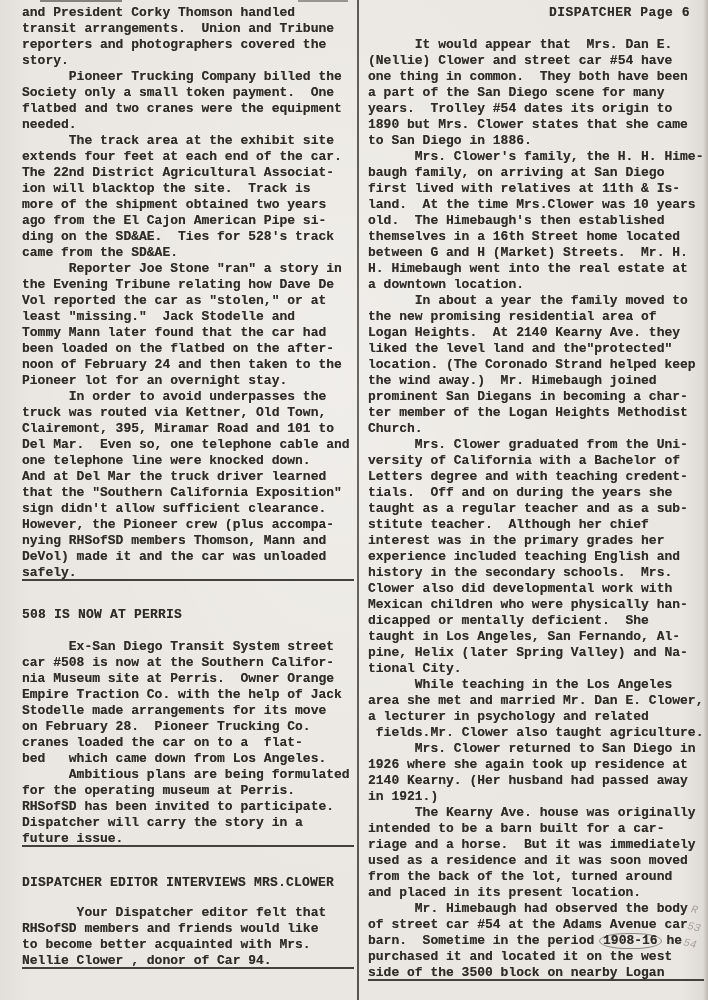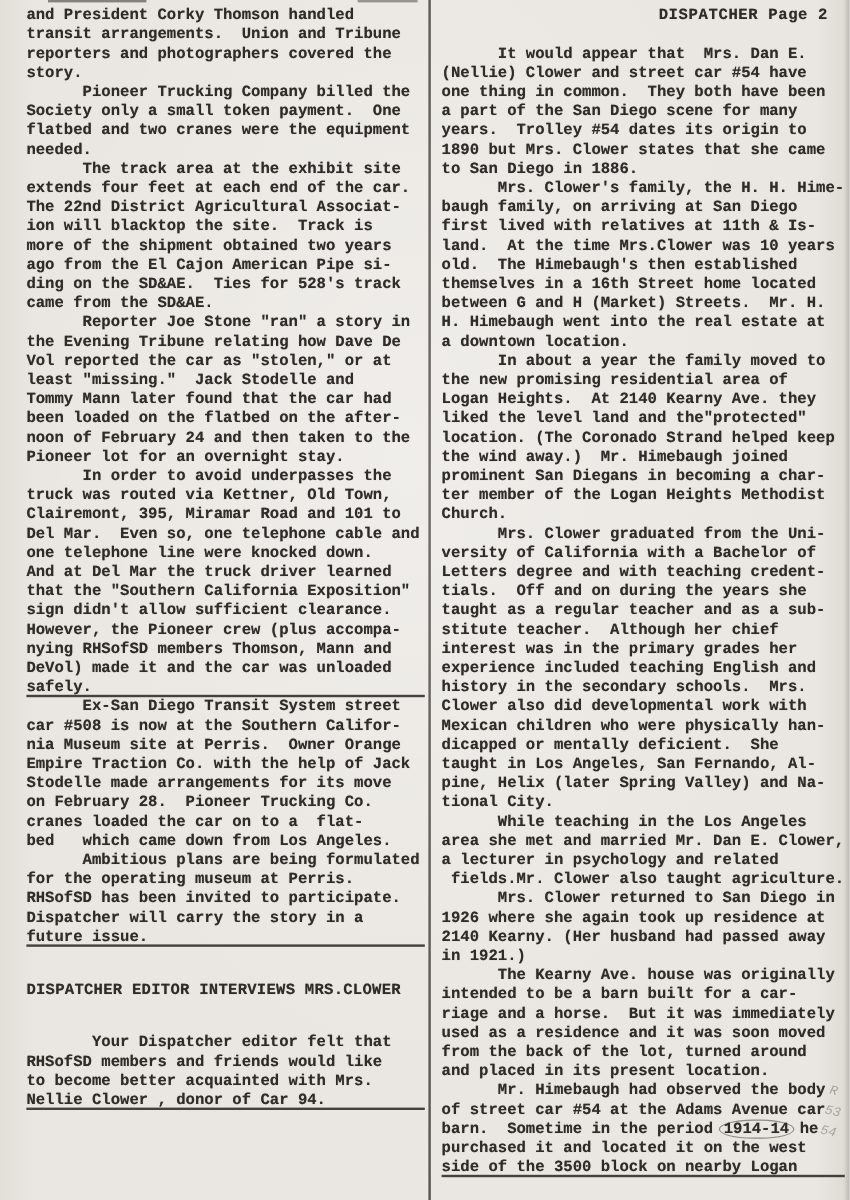--- a/index.html
+++ b/index.html
@@ -28,21 +28,21 @@
   }
   .page-edge-right{
     position:absolute;right:0;top:0;width:5px;height:1000px;
     background:linear-gradient(90deg, rgba(0,0,0,0) 0%, rgba(90,85,78,0.25) 100%);
   }
   .rule{
     height:0;border:0;border-top:2.2px solid #35322d;
     margin:-2px 0 0 0;opacity:0.92;
   }
   .heading{margin:26px 0 16px 0;letter-spacing:0.2px;}
-  .heading-2{margin:28px 0 28px 0;}
+  .heading-2{margin:28px 0 14px 0;}
   .page-header{text-align:right;padding-right:14px;margin-bottom:16px;letter-spacing:0.5px;}
   .circled{
     display:inline-block;
     border:1.4px solid rgba(110,104,95,0.75);
     border-radius:50% / 55%;
     padding:0 3px;margin:-2px -3px;
     line-height:14px;
   }
   .margin-note{
     position:absolute;right:1px;top:903px;width:20px;
@@ -96,20 +96,21 @@
 one telephone line were knocked down.
 And at Del Mar the truck driver learned
 that the "Southern California Exposition"
 sign didn't allow sufficient clearance.
 However, the Pioneer crew (plus accompa-
 nying RHSofSD members Thomson, Mann and
 DeVol) made it and the car was unloaded
 safely.</div>
     <div class="rule"></div>
 
+    <div class="heading tw">508 IS NOW AT PERRIS</div>
     <div class="tw">      Ex-San Diego Transit System street
 car #508 is now at the Southern Califor-
 nia Museum site at Perris.  Owner Orange
 Empire Traction Co. with the help of Jack
 Stodelle made arrangements for its move
 on February 28.  Pioneer Trucking Co.
 cranes loaded the car on to a  flat-
 bed   which came down from Los Angeles.
       Ambitious plans are being formulated
 for the operating museum at Perris.
@@ -122,21 +123,21 @@
     <div class="tw">       Your Dispatcher editor felt that
 RHSofSD members and friends would like
 to become better acquainted with Mrs.
 Nellie Clower , donor of Car 94.</div>
     <div class="rule"></div>
   </div>
 
   <div class="column-divider"></div>
 
   <div class="col-right">
-    <div class="page-header">DISPATCHER Page 2</div>
+    <div class="page-header">DISPATCHER Page 6</div>
     <div class="tw"><span>      It would appear that  Mrs. Dan E.
 (Nellie) Clower and street car #54 have
 one thing in common.  They both have been
 a part of the San Diego scene for many
 years.  Trolley #54 dates its origin to
 1890 but Mrs. Clower states that she came
 to San Diego in 1886.
       Mrs. Clower's family, the H. H. Hime-
 baugh family, on arriving at San Diego
 first lived with relatives at 11th &amp; Is-
@@ -179,21 +180,21 @@
 2140 Kearny. (Her husband had passed away
 in 1921.)
       The Kearny Ave. house was originally
 intended to be a barn built for a car-
 riage and a horse.  But it was immediately
 used as a residence and it was soon moved
 from the back of the lot, turned around
 and placed in its present location.
       Mr. Himebaugh had observed the body
 of street car #54 at the Adams Avenue car
-barn.  Sometime in the period </span><span class="circled">1914-14</span><span> he
+barn.  Sometime in the period </span><span class="circled">1908-16</span><span> he
 purchased it and located it on the west
 side of the 3500 block on nearby Logan</span></div>
     <div class="rule"></div>
   </div>
 
   <div class="margin-note">R
 53
 54</div>
 
   <div class="page-edge-right"></div>

